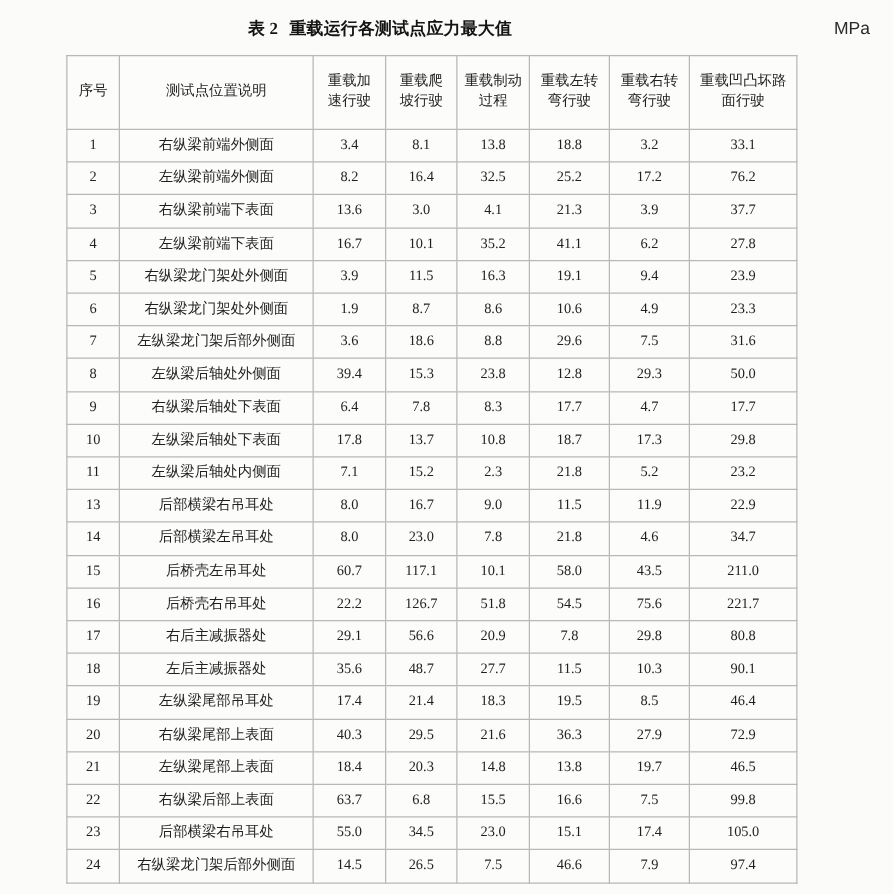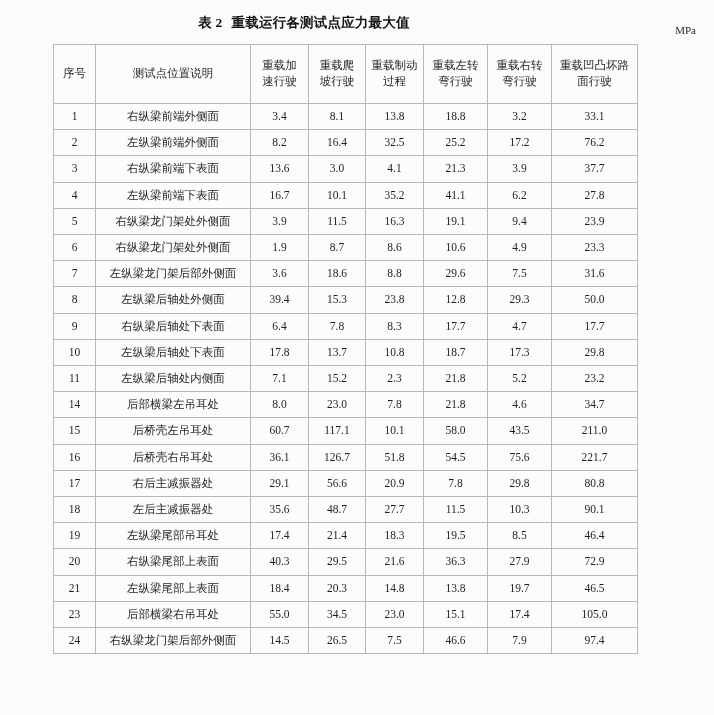--- a/index.html
+++ b/index.html
@@ -39,25 +39,25 @@
     letter-spacing: 0.2px;
     color: #141414;
     white-space: nowrap;
   }
   .caption-title .tbl-num {
     margin-right: 9px;
   }
   .caption-unit {
     position: absolute;
     right: 18px;
-    top: 10px;
-    font-size: 11px;
+    top: 0;
+    font-size: 14px;
     font-weight: normal;
     color: #2a2a2a;
-    font-family: Liberation Serif, serif;
+    font-family: Liberation Sans, sans-serif;
   }
   
   .table-wrap {
     position: absolute;
     left: 53px;
     top: 44px;
     width: 584px;
   }
   table.stress {
     border-collapse: collapse;
@@ -264,20 +264,30 @@
             <td class="c-idx">11</td>
             <td class="c-desc">左纵梁后轴处内侧面</td>
             <td>7.1</td>
             <td>15.2</td>
             <td>2.3</td>
             <td>21.8</td>
             <td>5.2</td>
             <td>23.2</td>
           </tr>
           <tr>
+            <td class="c-idx">13</td>
+            <td class="c-desc">后部横梁右吊耳处</td>
+            <td>8.0</td>
+            <td>16.7</td>
+            <td>9.0</td>
+            <td>11.5</td>
+            <td>11.9</td>
+            <td>22.9</td>
+          </tr>
+          <tr>
             <td class="c-idx">14</td>
             <td class="c-desc">后部横梁左吊耳处</td>
             <td>8.0</td>
             <td>23.0</td>
             <td>7.8</td>
             <td>21.8</td>
             <td>4.6</td>
             <td>34.7</td>
           </tr>
           <tr>
@@ -286,21 +296,21 @@
             <td>60.7</td>
             <td>117.1</td>
             <td>10.1</td>
             <td>58.0</td>
             <td>43.5</td>
             <td>211.0</td>
           </tr>
           <tr>
             <td class="c-idx">16</td>
             <td class="c-desc">后桥壳右吊耳处</td>
-            <td>36.1</td>
+            <td>22.2</td>
             <td>126.7</td>
             <td>51.8</td>
             <td>54.5</td>
             <td>75.6</td>
             <td>221.7</td>
           </tr>
           <tr>
             <td class="c-idx">17</td>
             <td class="c-desc">右后主减振器处</td>
             <td>29.1</td>
@@ -344,20 +354,30 @@
             <td class="c-idx">21</td>
             <td class="c-desc">左纵梁尾部上表面</td>
             <td>18.4</td>
             <td>20.3</td>
             <td>14.8</td>
             <td>13.8</td>
             <td>19.7</td>
             <td>46.5</td>
           </tr>
           <tr>
+            <td class="c-idx">22</td>
+            <td class="c-desc">右纵梁后部上表面</td>
+            <td>63.7</td>
+            <td>6.8</td>
+            <td>15.5</td>
+            <td>16.6</td>
+            <td>7.5</td>
+            <td>99.8</td>
+          </tr>
+          <tr>
             <td class="c-idx">23</td>
             <td class="c-desc">后部横梁右吊耳处</td>
             <td>55.0</td>
             <td>34.5</td>
             <td>23.0</td>
             <td>15.1</td>
             <td>17.4</td>
             <td>105.0</td>
           </tr>
           <tr>

